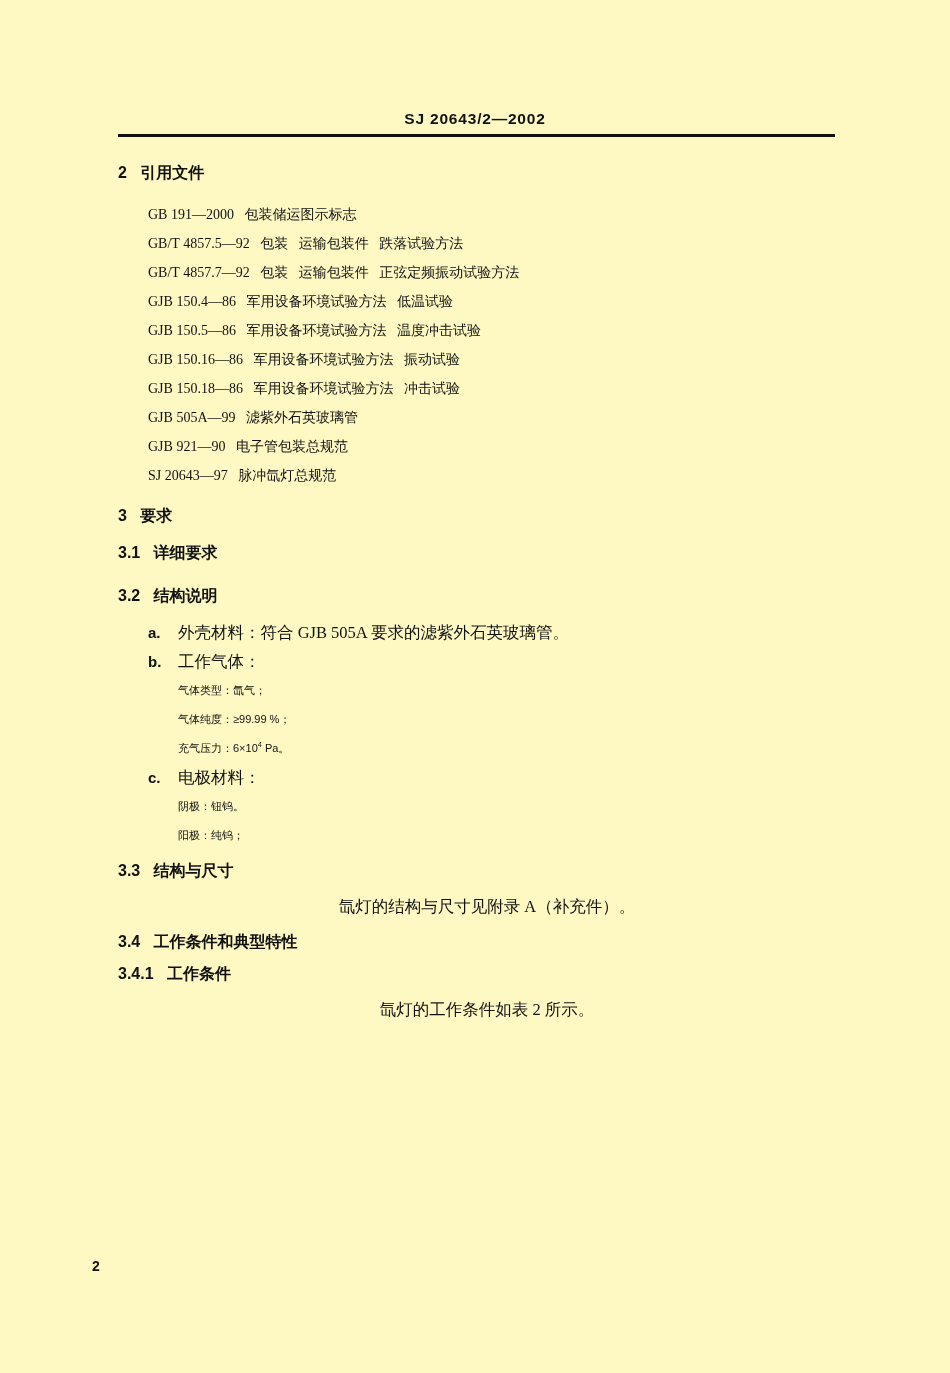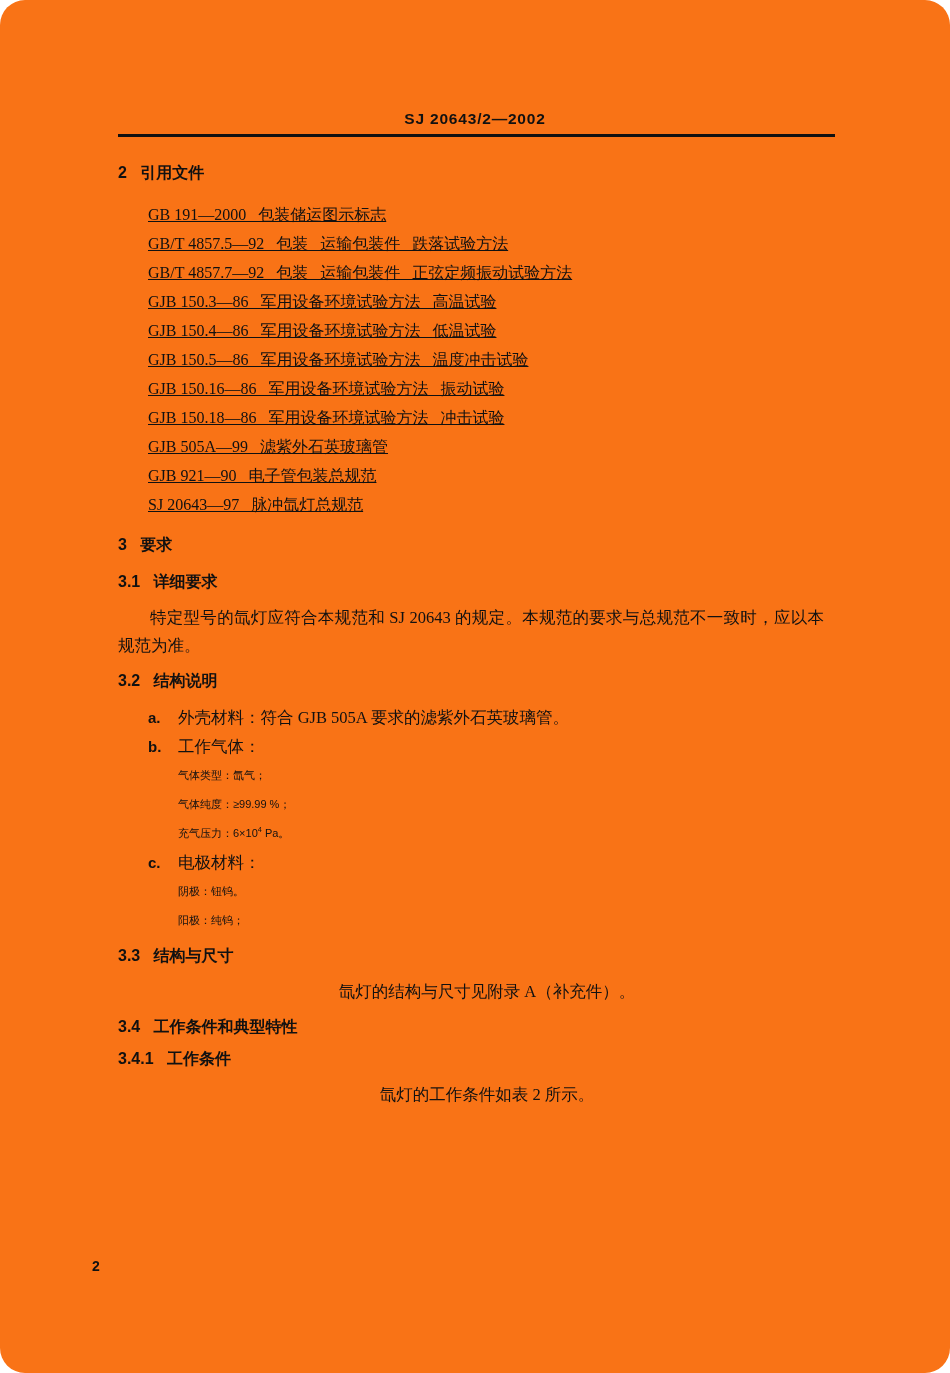--- a/index.html
+++ b/index.html
@@ -4,25 +4,24 @@
 <style>
   html, body {
     margin: 0;
     padding: 0;
     background: #ffffff;
   }
   .page {
     position: relative;
     width: 950px;
     height: 1373px;
-    background: #f97316;
+    background: #fef9c3;
     font-family: "Liberation Serif", "DejaVu Serif", serif;
     color: #111111;
     overflow: hidden;
-    border-radius: 25px;
   }
 
   
   .header-title {
     position: absolute;
     top: 110px;
     left: 0;
     width: 950px;
     text-align: center;
     font-family: "Liberation Sans", "DejaVu Sans", sans-serif;
@@ -59,25 +58,24 @@
   .h-l1 { margin-left: 118px; }
   .h-l2 { margin-left: 118px; }
 
   .ref-list {
     margin: 0;
     padding: 0;
     list-style: none;
   }
   .ref-item {
     margin-left: 148px;
-    font-size: 16px;
+    font-size: 14px;
     line-height: 29px;
     white-space: pre;
     font-family: "Liberation Serif", "DejaVu Serif", serif;
-    text-decoration: underline;
   }
 
   .para {
     margin: 0 118px 0 118px;
     font-size: 16.5px;
     line-height: 28px;
     text-indent: 32px;
     text-align: justify;
     font-family: "Liberation Serif", "DejaVu Serif", serif;
   }
@@ -136,41 +134,39 @@
   <div class="body">
 
     <div class="clause-head h-l1">2   引用文件</div>
 
     <div class="gap-md"></div>
 
     <ul class="ref-list">
       <li class="ref-item">GB 191—2000   包装储运图示标志</li>
       <li class="ref-item">GB/T 4857.5—92   包装   运输包装件   跌落试验方法</li>
       <li class="ref-item">GB/T 4857.7—92   包装   运输包装件   正弦定频振动试验方法</li>
-      <li class="ref-item">GJB 150.3—86   军用设备环境试验方法   高温试验</li>
       <li class="ref-item">GJB 150.4—86   军用设备环境试验方法   低温试验</li>
       <li class="ref-item">GJB 150.5—86   军用设备环境试验方法   温度冲击试验</li>
       <li class="ref-item">GJB 150.16—86   军用设备环境试验方法   振动试验</li>
       <li class="ref-item">GJB 150.18—86   军用设备环境试验方法   冲击试验</li>
       <li class="ref-item">GJB 505A—99   滤紫外石英玻璃管</li>
       <li class="ref-item">GJB 921—90   电子管包装总规范</li>
       <li class="ref-item">SJ 20643—97   脉冲氙灯总规范</li>
     </ul>
 
     <div class="gap-md"></div>
 
     <div class="clause-head h-l1">3   要求</div>
 
     <div class="gap-md"></div>
 
     <div class="clause-head h-l2">3.1   详细要求</div>
 
     <div class="gap-sm"></div>
 
-    <p class="para">特定型号的氙灯应符合本规范和 SJ 20643 的规定。本规范的要求与总规范不一致时，应以本规范为准。</p>
 
     <div class="gap-sm"></div>
 
     <div class="clause-head h-l2">3.2   结构说明</div>
 
     <div class="gap-sm"></div>
 
     <ul class="lettered">
 
       <li class="let-row"><span class="let-mark">a.</span><span>外壳材料：符合 GJB 505A 要求的滤紫外石英玻璃管。</span></li>

